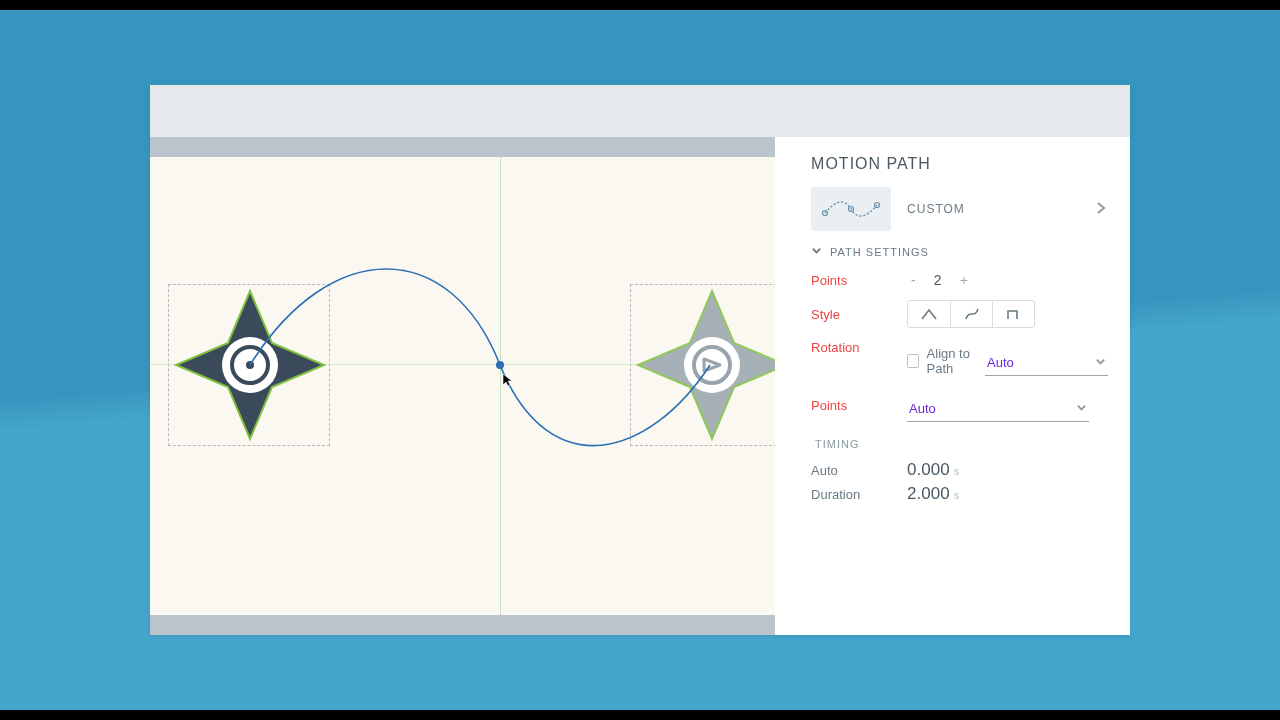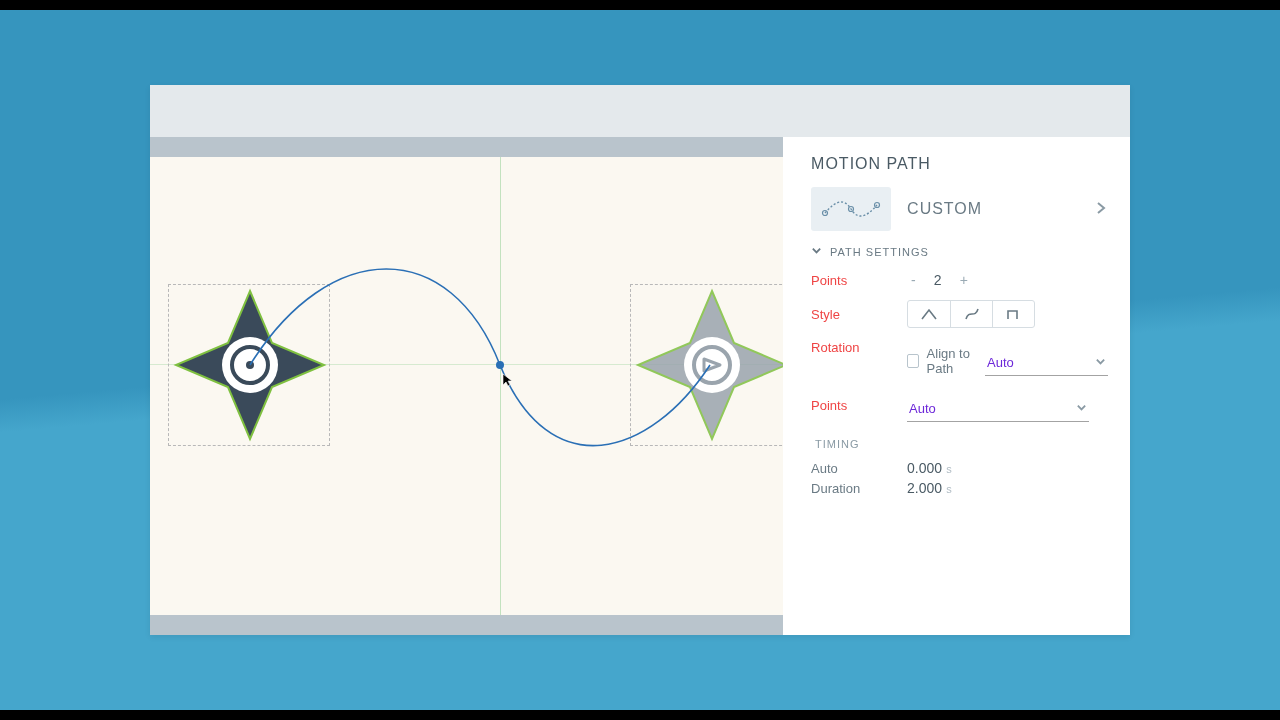--- a/index.html
+++ b/index.html
@@ -43,32 +43,32 @@
   .selbox {
     position:absolute; border:1px dashed #b8b8b8;
   }
   .selbox.left { left:18px; top:127px; width:162px; height:162px; }
   .selbox.right { left:480px; top:127px; width:162px; height:162px; }
   
   .vguide { position:absolute; left:350px; top:0; bottom:0; width:1px; background:#9fd49f; opacity:.6;}
   .hguide { position:absolute; left:0; right:0; top:207px; height:1px; background:#9fd49f; opacity:.4;}
 
   .side {
-    flex:1; background:#fff; padding:18px 22px 0 28px;
+    flex:1; background:#fff; padding:18px 22px 0 36px;
     color:#5a6a74; font-size:13px;
   }
   .panel-title { font-size:16px; letter-spacing:1px; color:#4a5a64; margin-bottom:14px; font-weight:400;}
   .path-type-row {
     display:flex; align-items:center; gap:16px; margin-bottom:14px;
   }
   .path-thumb {
     width:80px; height:44px; background:#e9eff3; border-radius:3px;
     display:flex; align-items:center; justify-content:center;
   }
-  .path-type-label { font-size:16px; letter-spacing:1px; color:#6a7a84; }
+  .path-type-label { font-size:12px; letter-spacing:1px; color:#6a7a84; }
   .path-type-arrow { margin-left:auto; color:#8a9aa4; }
   .path-type-arrow svg{width:14px;height:14px;stroke:#8a9aa4;stroke-width:2;fill:none;}
 
   .section-head {
     display:flex; align-items:center; gap:8px; color:#6a7a84; font-size:11px;
     letter-spacing:1px; margin-bottom:14px; cursor:pointer;
   }
   .section-head svg{width:11px;height:11px;stroke:#6a7a84;stroke-width:2;fill:none;}
 
   .row { display:flex; align-items:center; margin-bottom:12px; }
@@ -92,21 +92,21 @@
     margin-top:8px; height:26px; border-bottom:1px solid #a3a3a3;
     display:flex; align-items:center; justify-content:space-between;
     padding:0 2px; cursor:pointer; width:182px; color:#6d28d9; font-size:13px;
   }
   .select.wide { width:100%; }
   .select svg{width:11px;height:11px;stroke:#8a9aa4;stroke-width:2;fill:none;}
 
   .subhead { font-size:11px; letter-spacing:1px; color:#8a9aa4; margin:16px 4px 10px;}
   .trow { display:flex; align-items:baseline; margin-bottom:4px;}
   .trow .lbl { width:96px; color:#6a7a84; font-size:13px;}
-  .trow .val { color:#4a5a64; font-size:14px;}
+  .trow .val { color:#4a5a64; font-size:17px;}
   .trow .unit { color:#b0bcc4; font-size:11px; margin-left:4px;}
 
   
   .cursor { position:absolute; left:352px; top:216px; }
   .cursor svg{width:12px;height:14px;}
 </style>
 </head>
 <body>
 
 <div class="bg-wave"></div>

